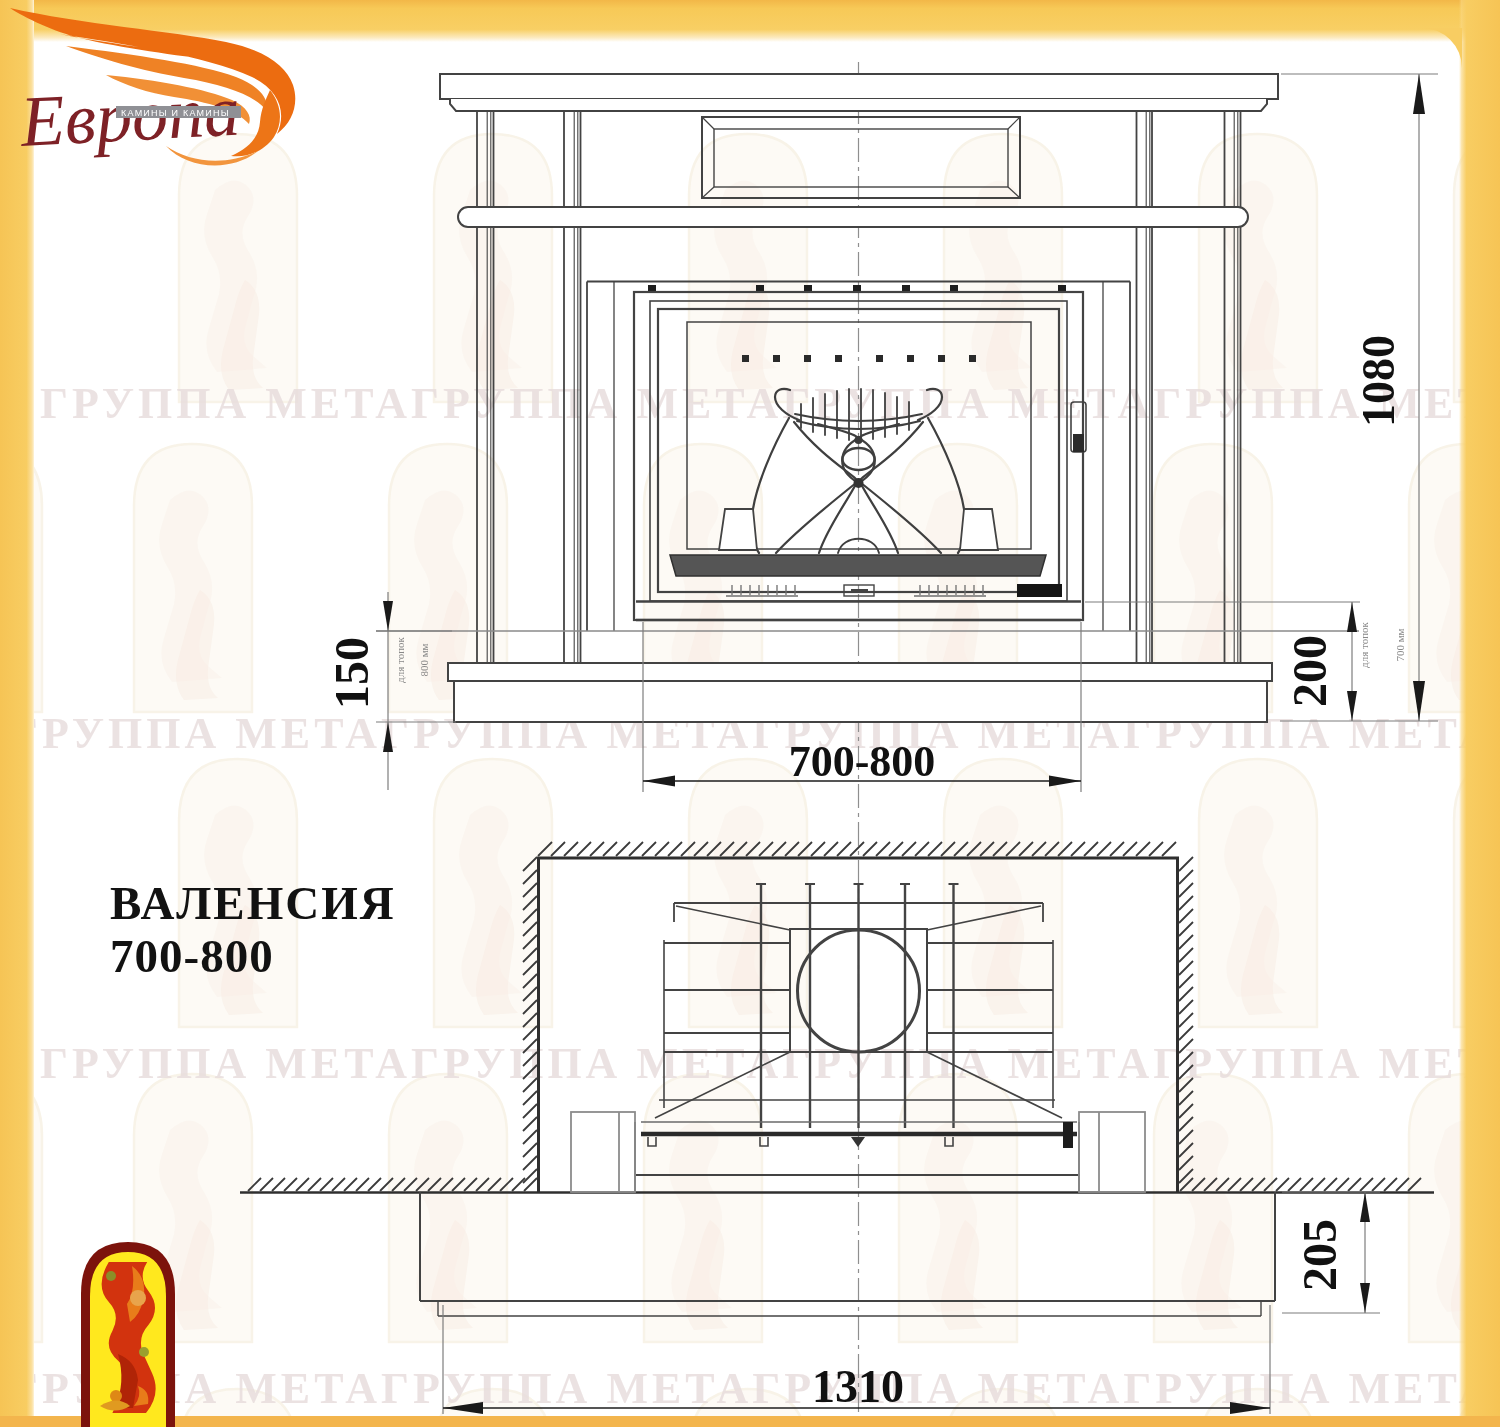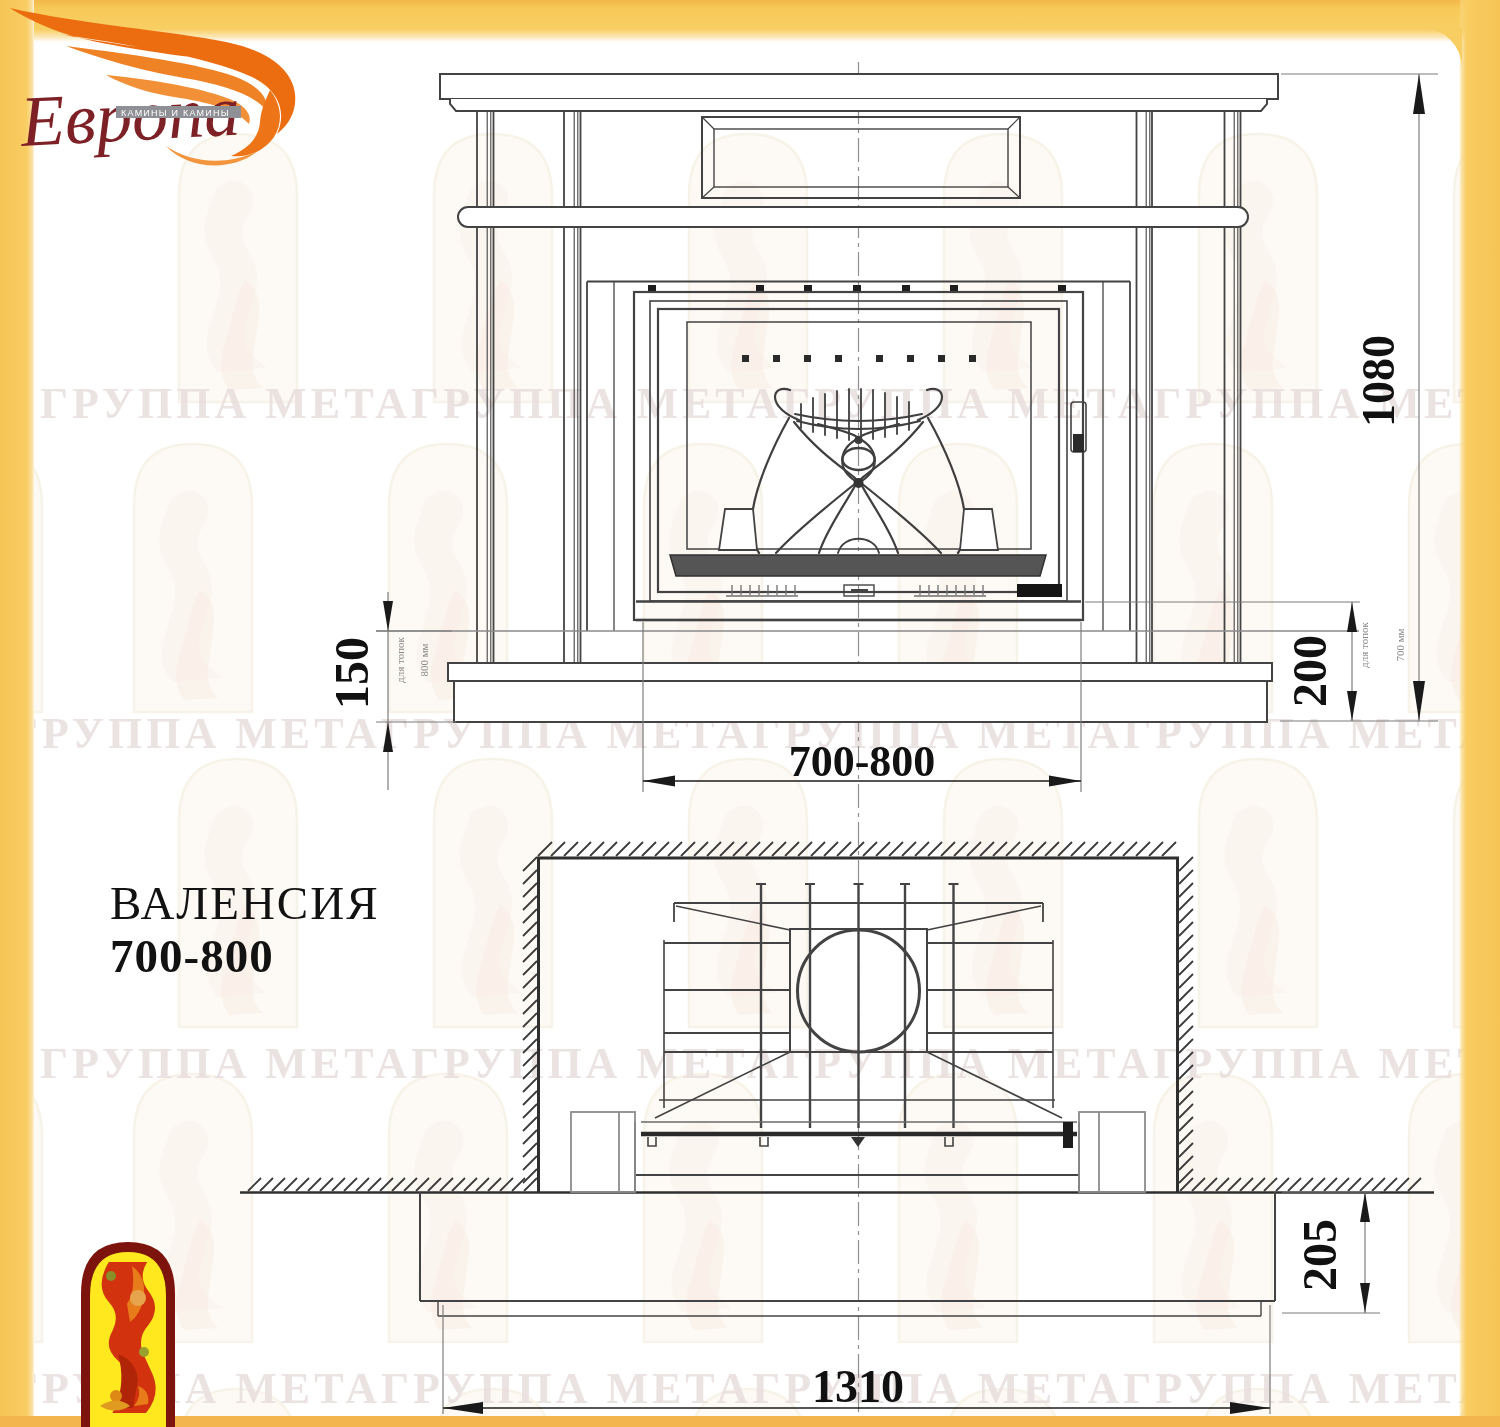--- a/index.html
+++ b/index.html
@@ -611,14 +611,14 @@
 <path d="M54,30 q16,12 11,34 q-3,15 -13,22 l-3,-18 q9,-13 5,-38z" fill="#e87c1a"></path>
 <path d="M40,118 q18,7 20,26 l-5,28 h-18 q11,-26 3,-54z" fill="#b02407"></path>
 <circle cx="60" cy="62" r="8" fill="#e8a44c"></circle>
 <circle cx="33" cy="40" r="5" fill="#8a8f28"></circle>
 <circle cx="66" cy="116" r="5" fill="#9aa02e"></circle>
 <circle cx="38" cy="160" r="6" fill="#de8816"></circle>
 <path d="M22,170 q17,-11 30,0 q-15,9 -30,0z" fill="#e09a20"></path>
 <path d="M60,150 q12,4 10,18 l-14,2 q8,-10 4,-20z" fill="#e87c1a"></path>
 </svg></div>
 
-<div class="abs" style="left:110px;top:876px;font-weight:normal;font-size:47px;color:#121212;letter-spacing:2px;">ВАЛЕНСИЯ</div>
+<div class="abs" style="left:110px;top:876px;font-weight:bold;font-size:47px;color:#121212;letter-spacing:2px;">ВАЛЕНСИЯ</div>
 <div class="abs" style="left:110px;top:929px;font-weight:bold;font-size:47px;color:#121212;letter-spacing:1px;">700-800</div>
 
 </body></html>

